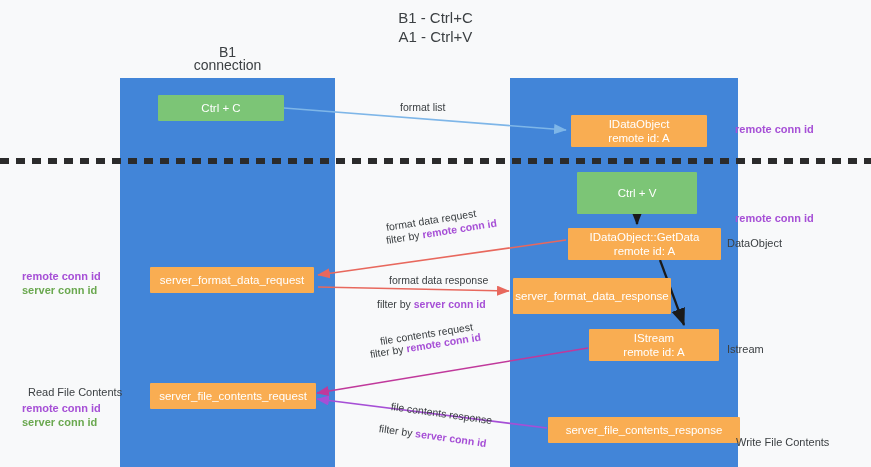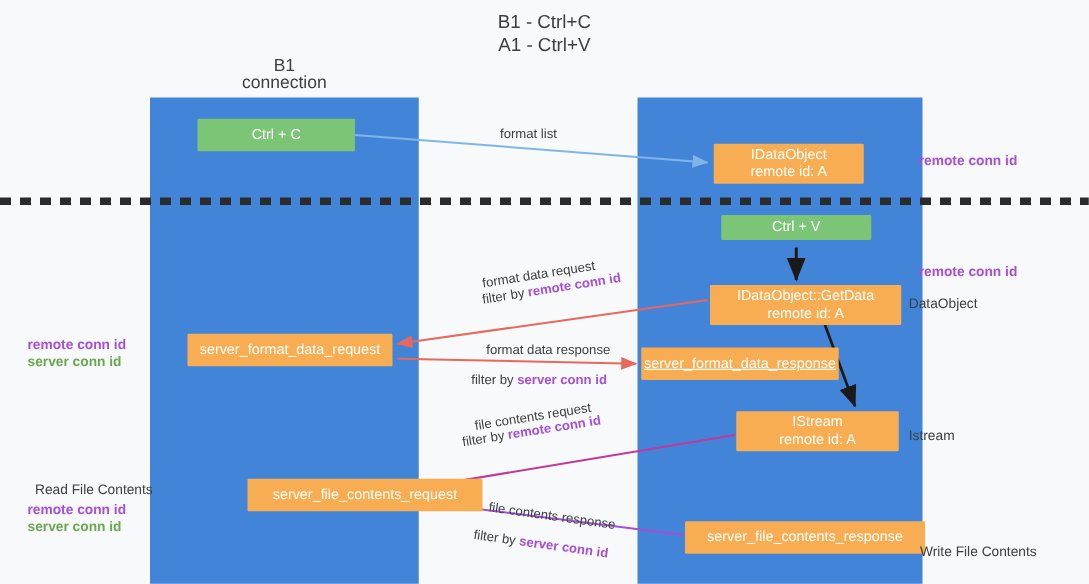--- a/index.html
+++ b/index.html
@@ -29,27 +29,27 @@
   .node{
     position:absolute;box-sizing:border-box;
     display:flex;flex-direction:column;align-items:center;justify-content:center;
     color:#fff;font-size:11.5px;line-height:14px;text-align:right;
     border-radius:1px;
   }
   .green{background:#7cc576;}
   .orange{background:#f9ad52;}
 
   #n-ctrlc{left:158px;top:95px;width:126px;height:26px;}
-  #n-idataobject{left:571px;top:115px;width:120px;height:32px;}
-  #n-ctrlv{left:577px;top:172px;width:120px;height:20px;}
+  #n-idataobject{left:571px;top:115px;width:136px;height:32px;}
+  #n-ctrlv{left:577px;top:172px;width:120px;height:42px;}
   #n-getdata{left:568px;top:228px;width:153px;height:32px;}
   #n-sfdreq{left:150px;top:267px;width:164px;height:26px;}
-  #n-sfdresp{left:513px;top:278px;width:158px;height:26px;text-decoration:underline;}
+  #n-sfdresp{left:513px;top:278px;width:158px;height:36px;}
   #n-istream{left:589px;top:329px;width:130px;height:32px;}
-  #n-sfcreq{left:150px;top:383px;width:188px;height:26px;margin-left:48px;}
+  #n-sfcreq{left:150px;top:383px;width:166px;height:26px;}
   #n-sfcresp{left:548px;top:417px;width:192px;height:26px;}
 
   .side-note{
     position:absolute;font-size:11px;line-height:14px;color:#3c4043;
   }
   .note-purple{color:#a64fd6;font-weight:bold;}
   .note-green{color:#6aa84f;font-weight:bold;}
 
   #note-r1{left:735px;top:122px;}
   #note-r2{left:735px;top:211px;}

